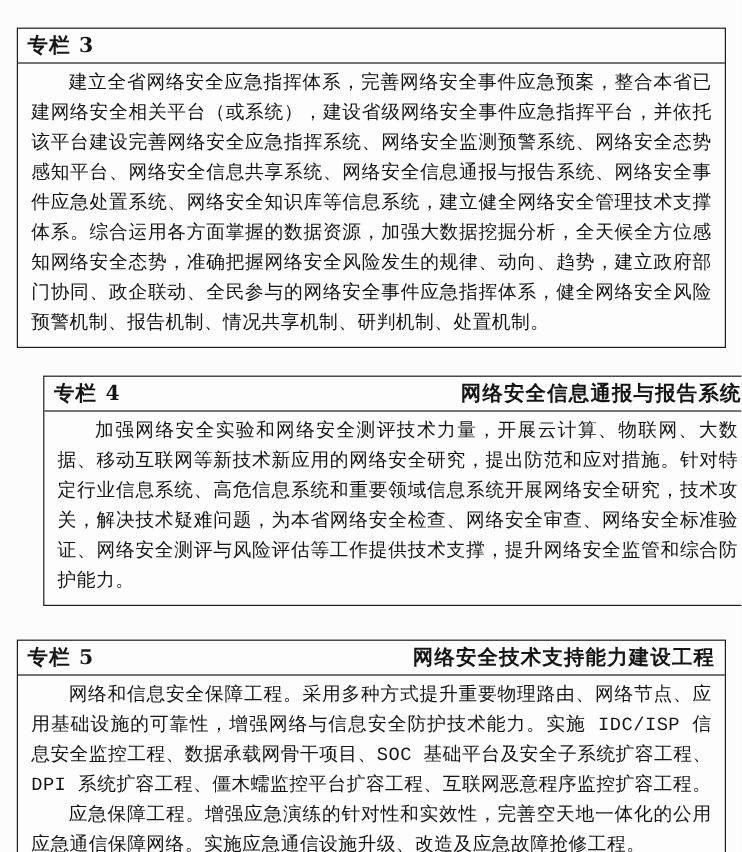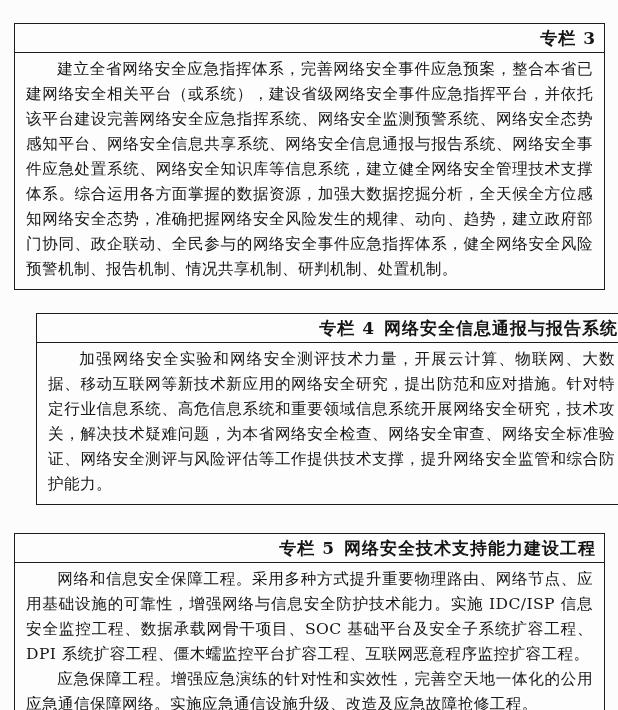--- a/index.html
+++ b/index.html
@@ -22,41 +22,42 @@
     width: 591px;
     margin-left: 14px;
     box-sizing: border-box;
     border: 1.5px solid #1d1d1d;
     background: #fdfdfd;
   }
   .panel.gap-a { margin-top: 23px; margin-left: 36px; }
   .panel.gap-b { margin-top: 28px; }
   .panel-title {
     display: flex;
-    justify-content: flex-end;
+    justify-content: space-between;
     align-items: baseline;
-    gap: 9px;
+    gap: 19px;
     border-bottom: 1px solid #1d1d1d;
     padding: 5px 8px 4px 8px;
     font-size: 17px;
     line-height: 19px;
     font-weight: bold;
     letter-spacing: 1px;
     white-space: nowrap;
   }
   .panel-body {
     padding: 4px 11px 7px 11px;
     font-size: 15.6px;
     line-height: 25px;
     letter-spacing: 0.4px;
     text-align: justify;
   }
   .para {
     margin: 0;
     text-indent: 2em;
+    font-family: Liberation Mono, monospace;
   }
 </style>
 </head>
 <body>
 
 <div class="page">
 
   <section class="panel">
     <header class="panel-title">
       <span class="panel-label">专栏 3</span>

